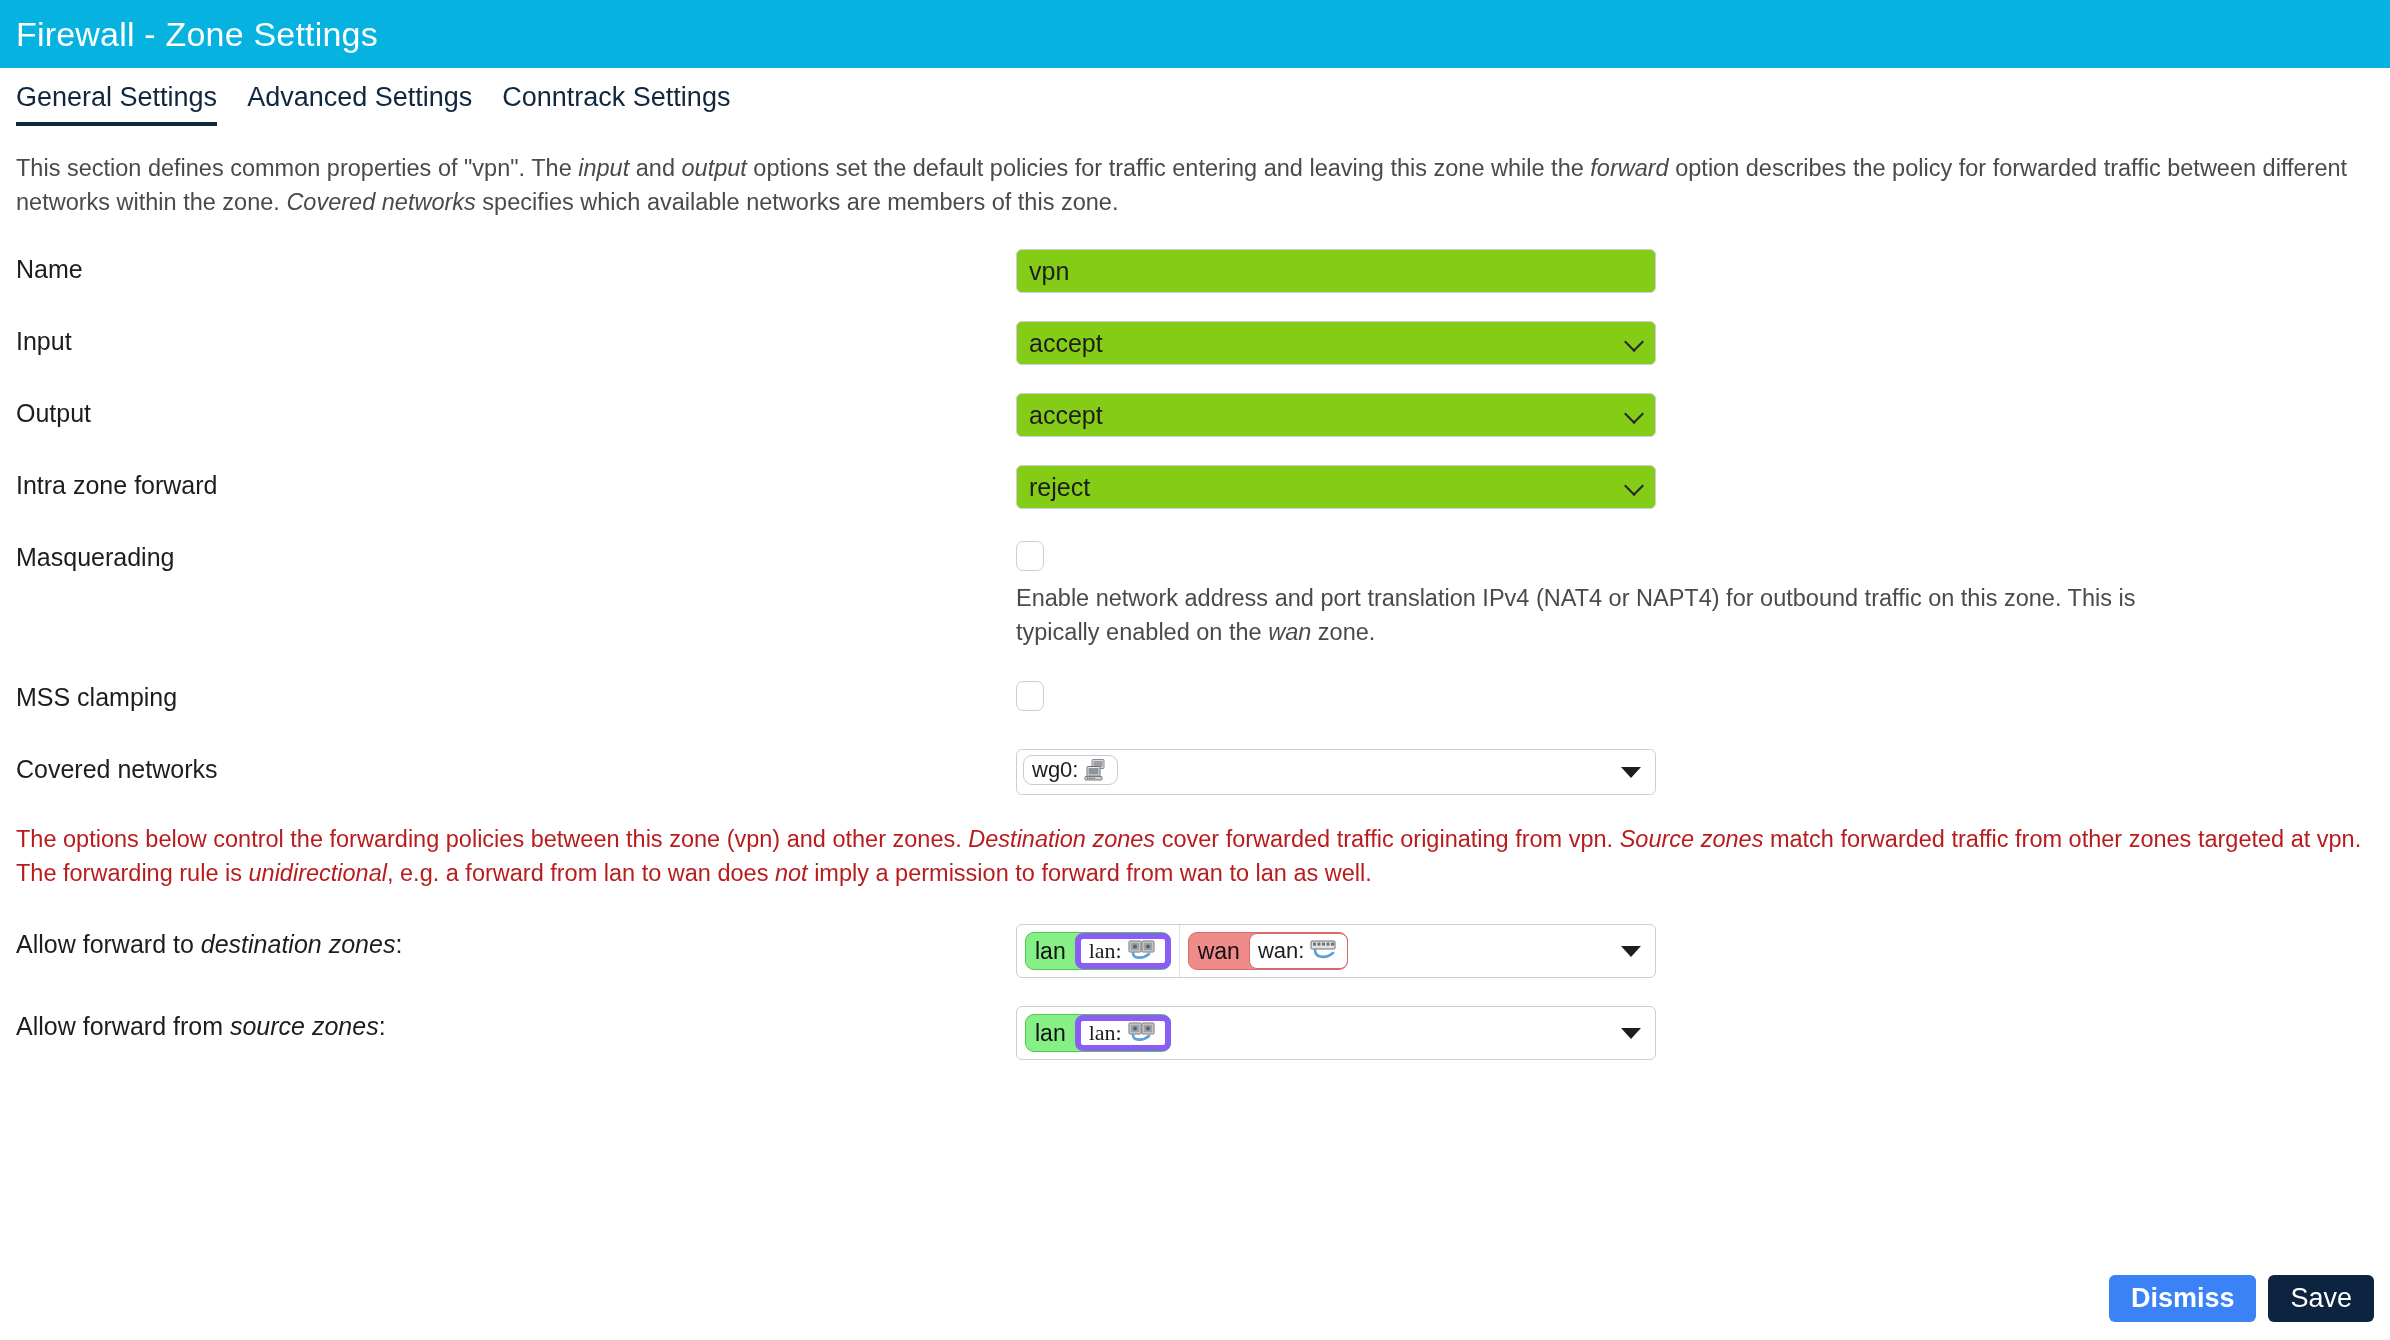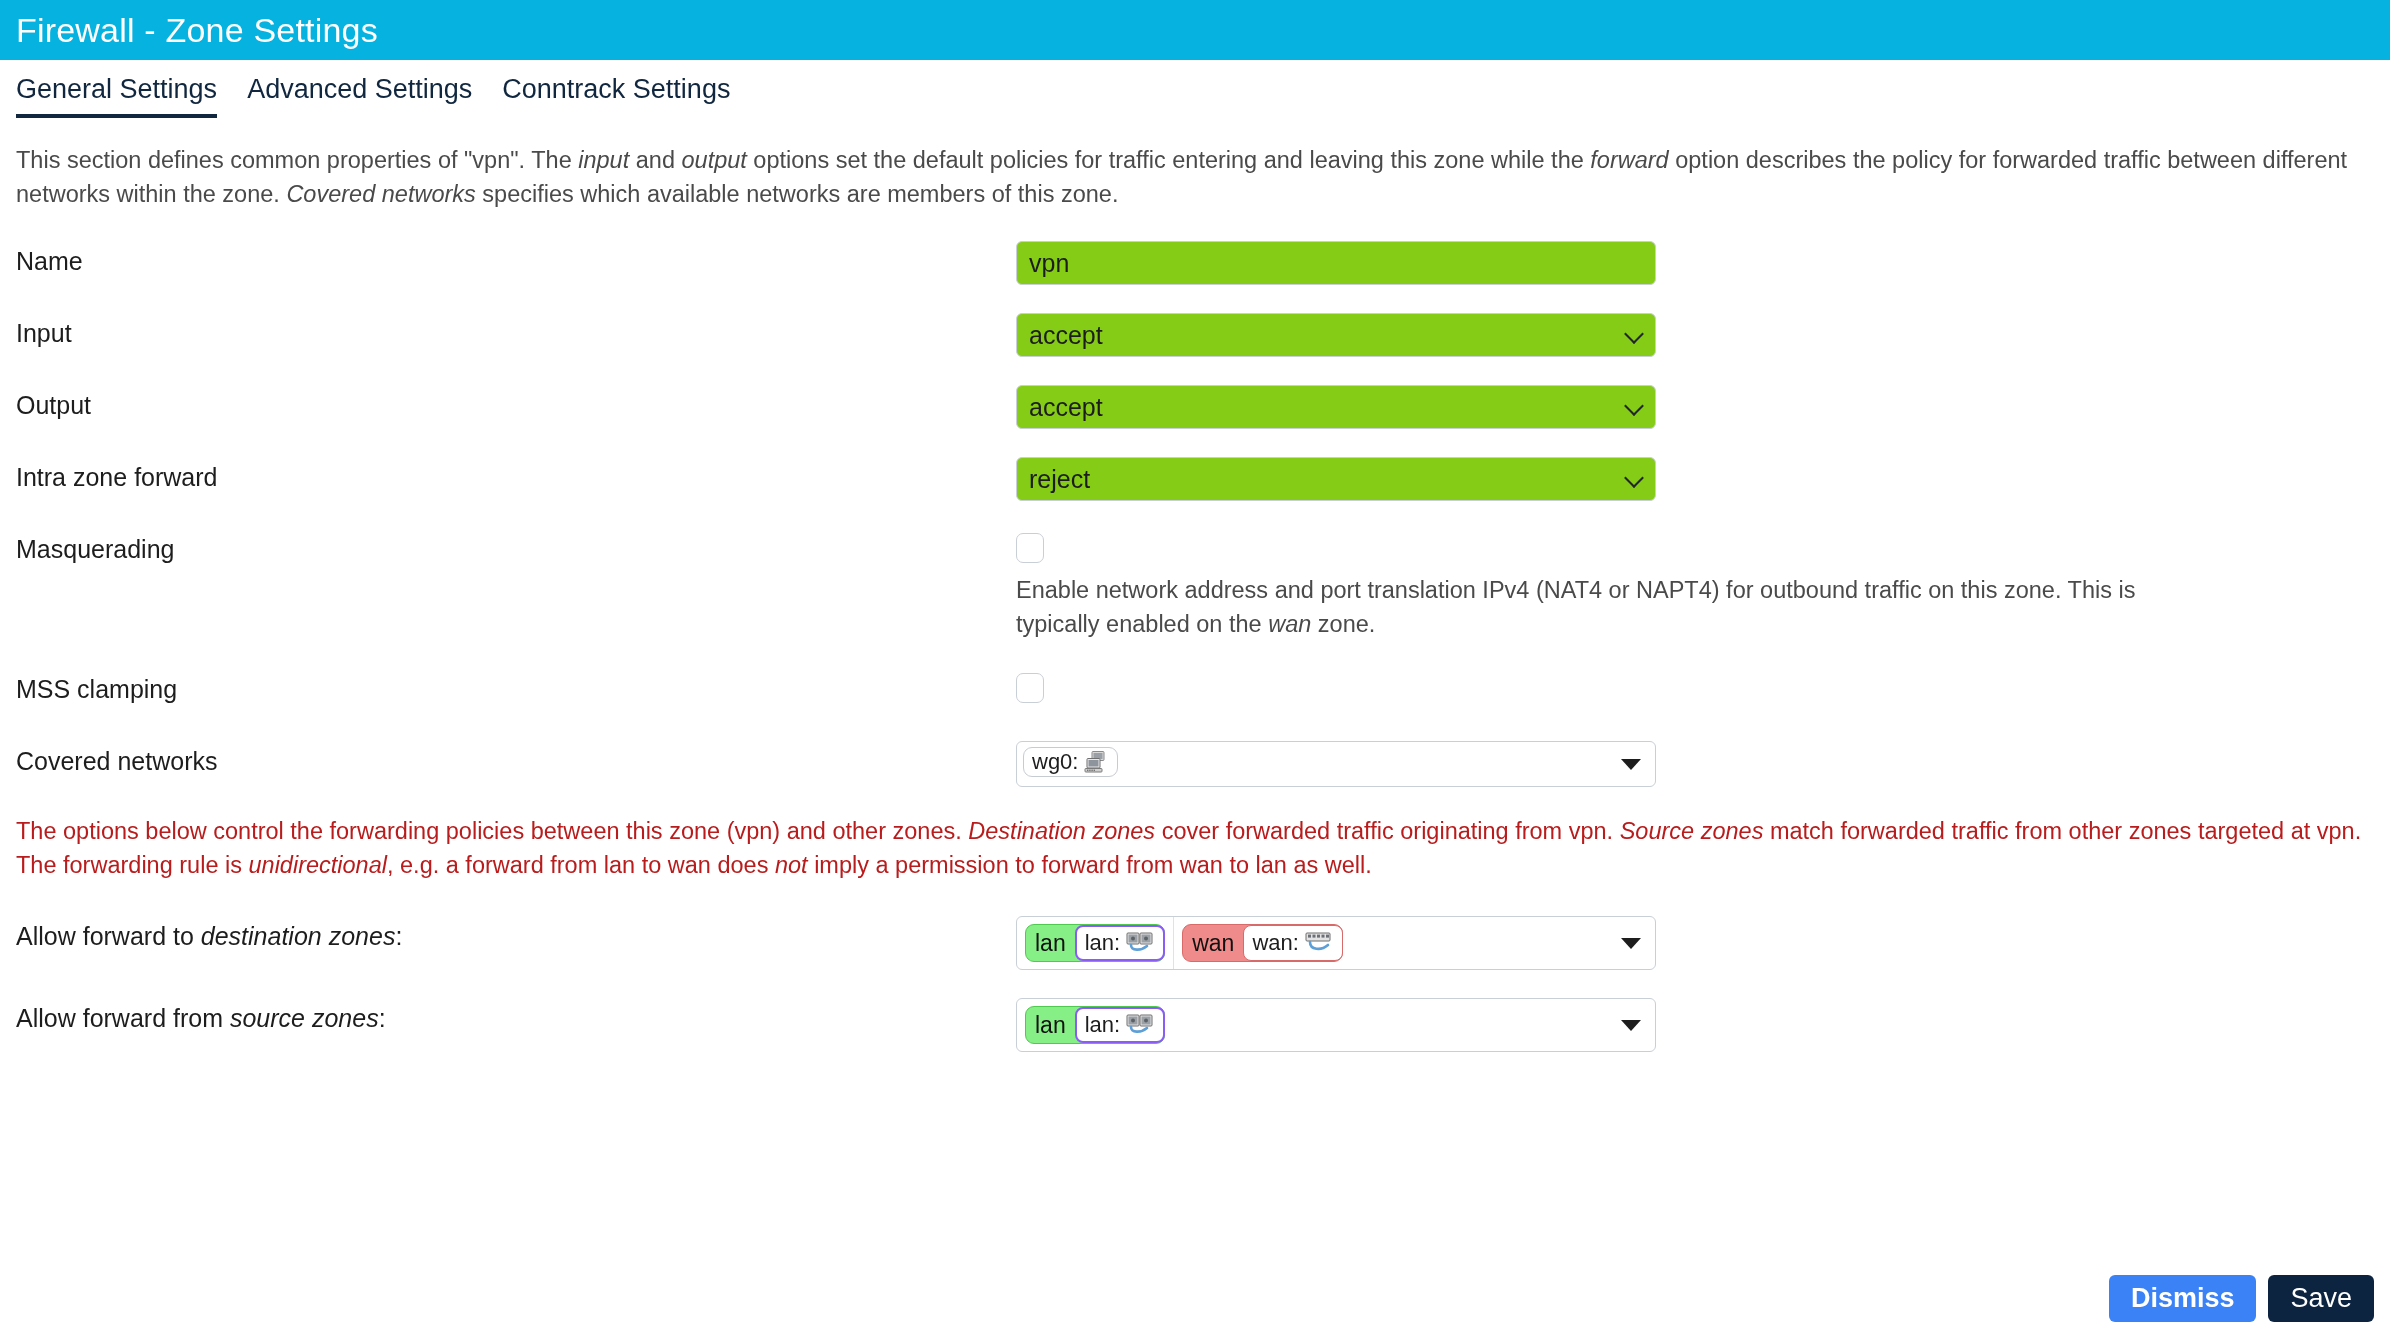--- a/index.html
+++ b/index.html
@@ -6,21 +6,21 @@
   html, body {
     margin: 0; padding: 0;
     width: 2390px; height: 1340px;
     background: #ffffff;
     font-family: "Liberation Sans", sans-serif;
     -webkit-font-smoothing: antialiased;
   }
 
   
   .titlebar {
-    height: 60px;
+    height: 68px;
     background: #06b3e0;
     display: flex;
     align-items: center;
     padding: 0 16px;
   }
   .titlebar h1 {
     margin: 0;
     color: #ffffff;
     font-size: 34px;
     font-weight: 400;
@@ -181,21 +181,21 @@
     display: inline-flex;
     align-items: center;
     background: #fff;
     border-radius: 8px;
     height: 36px;
     padding: 0 8px;
     margin: -1px -1px -1px 0;
     font-size: 22px;
     color: #1d1d1d;
   }
-  .zone-tok.green .inner { border: 2px solid #8b5cf6; }
+  .zone-tok.green .inner { border: 6px solid #8b5cf6; font-family: Liberation Serif, serif; }
   .zone-tok.red   .inner { border: 1px solid #d96a6a; }
   .zone-tok .inner .ifc { margin-left: 5px; display:inline-flex; }
 
   .para2 {
     font-size: 23.5px;
     line-height: 1.43;
     color: #b91c1c;
     margin-top: 20px;
     margin-bottom: 34px;
   }

